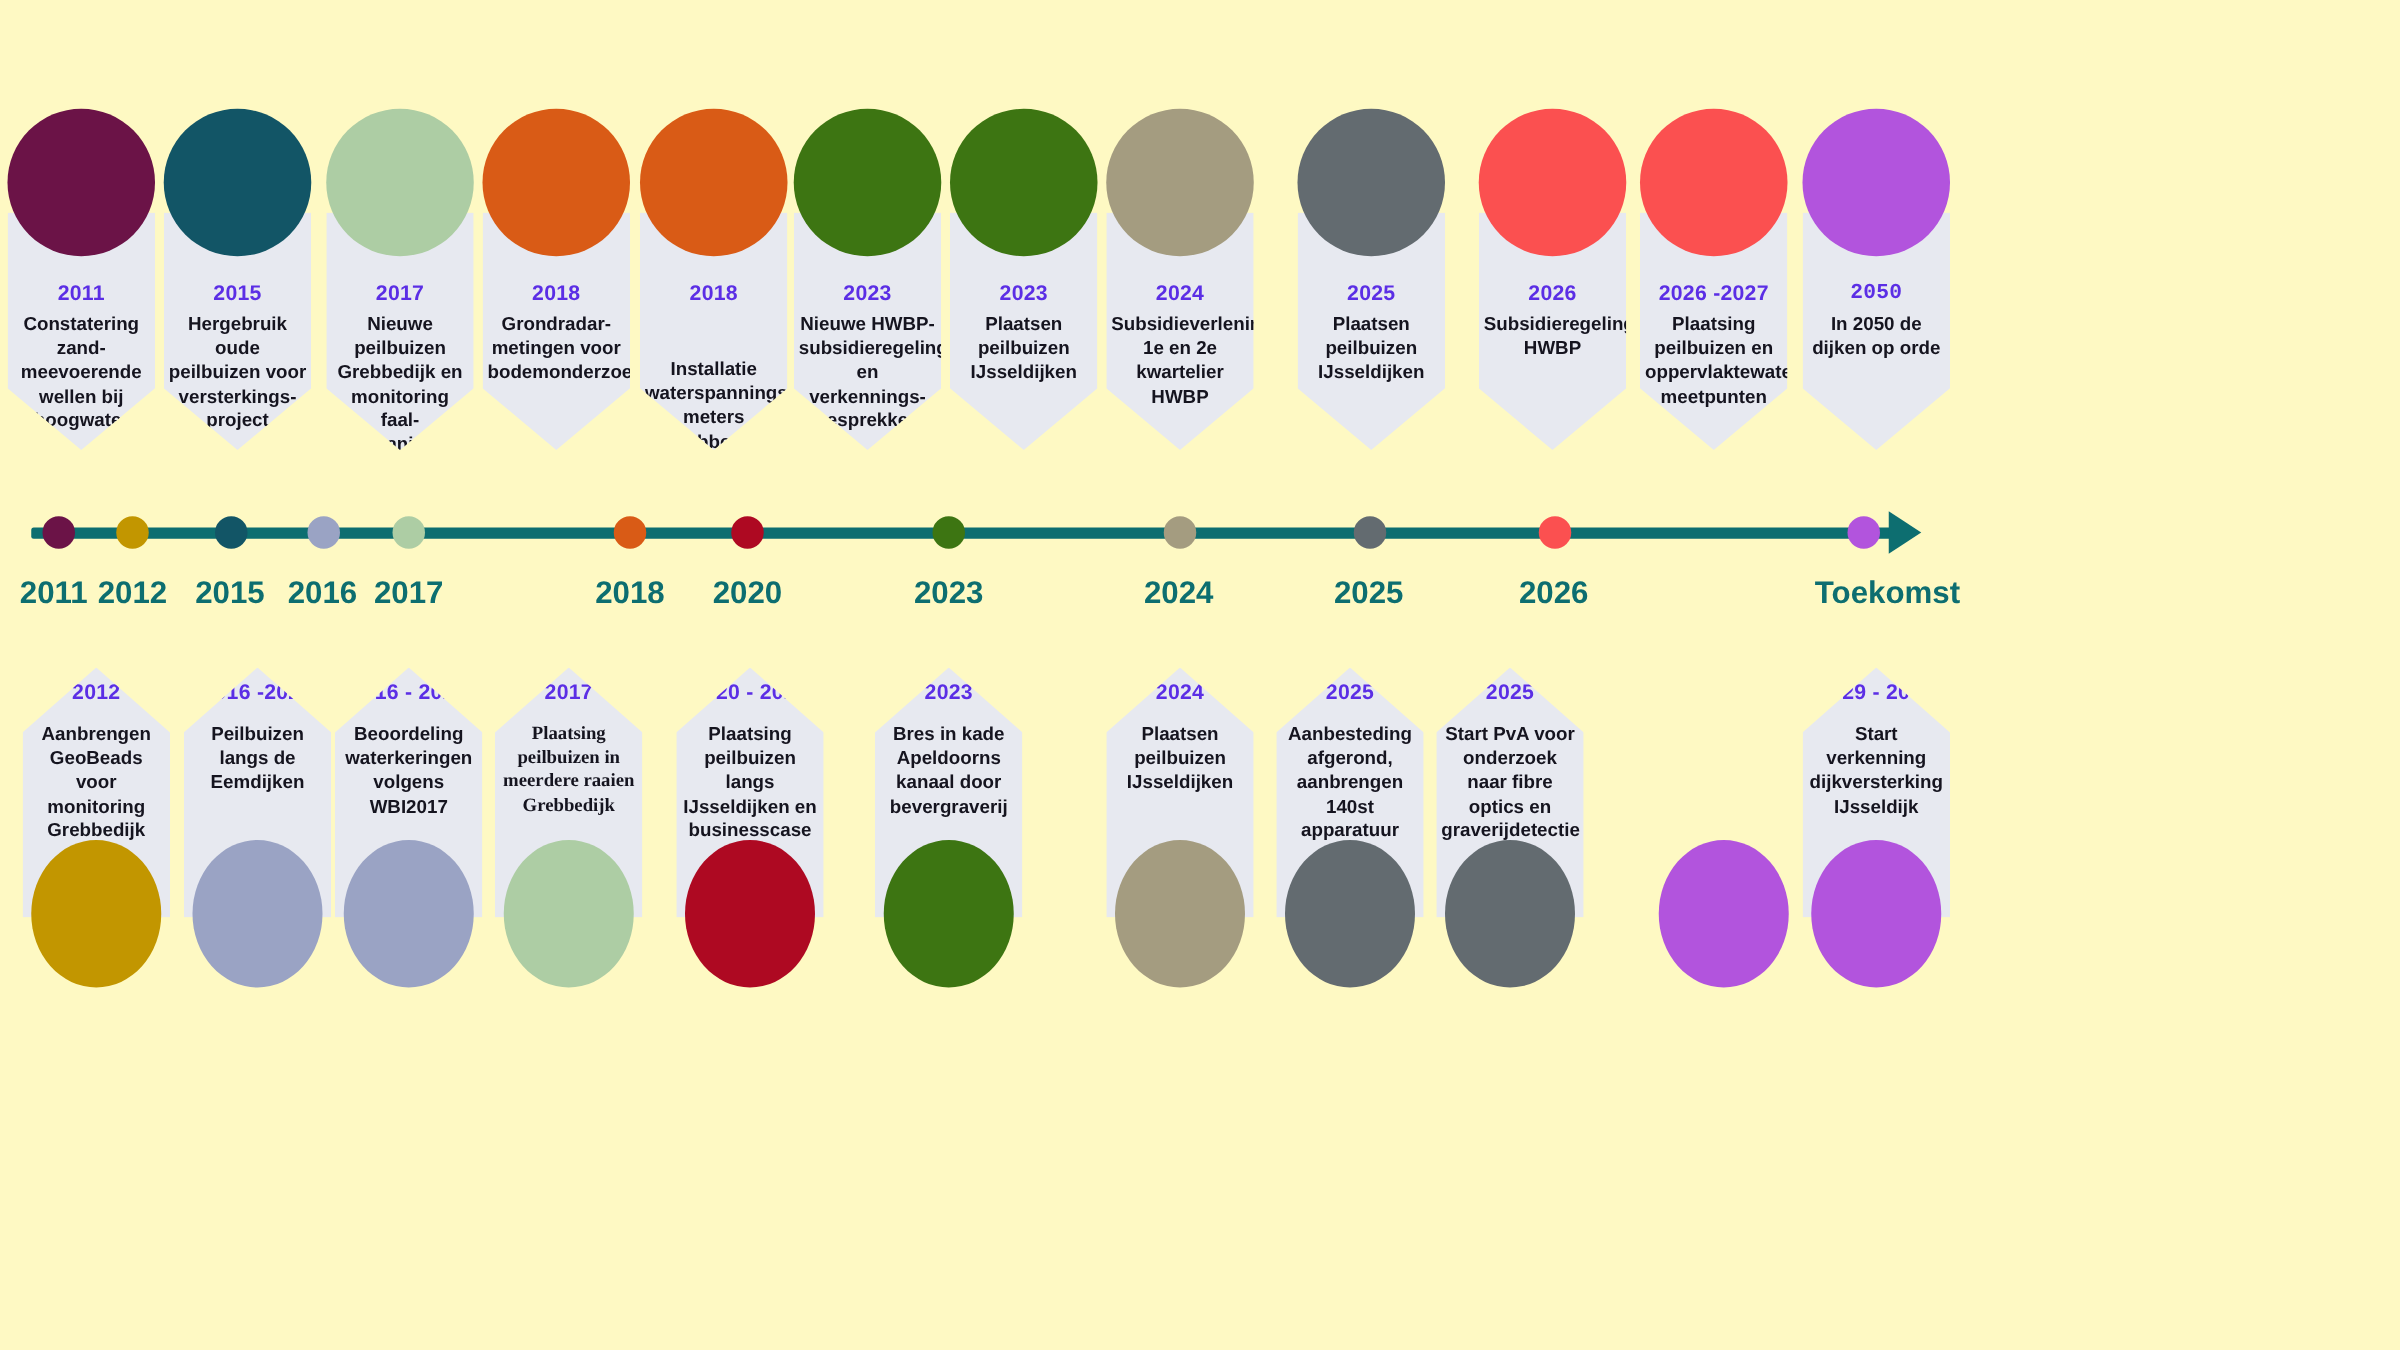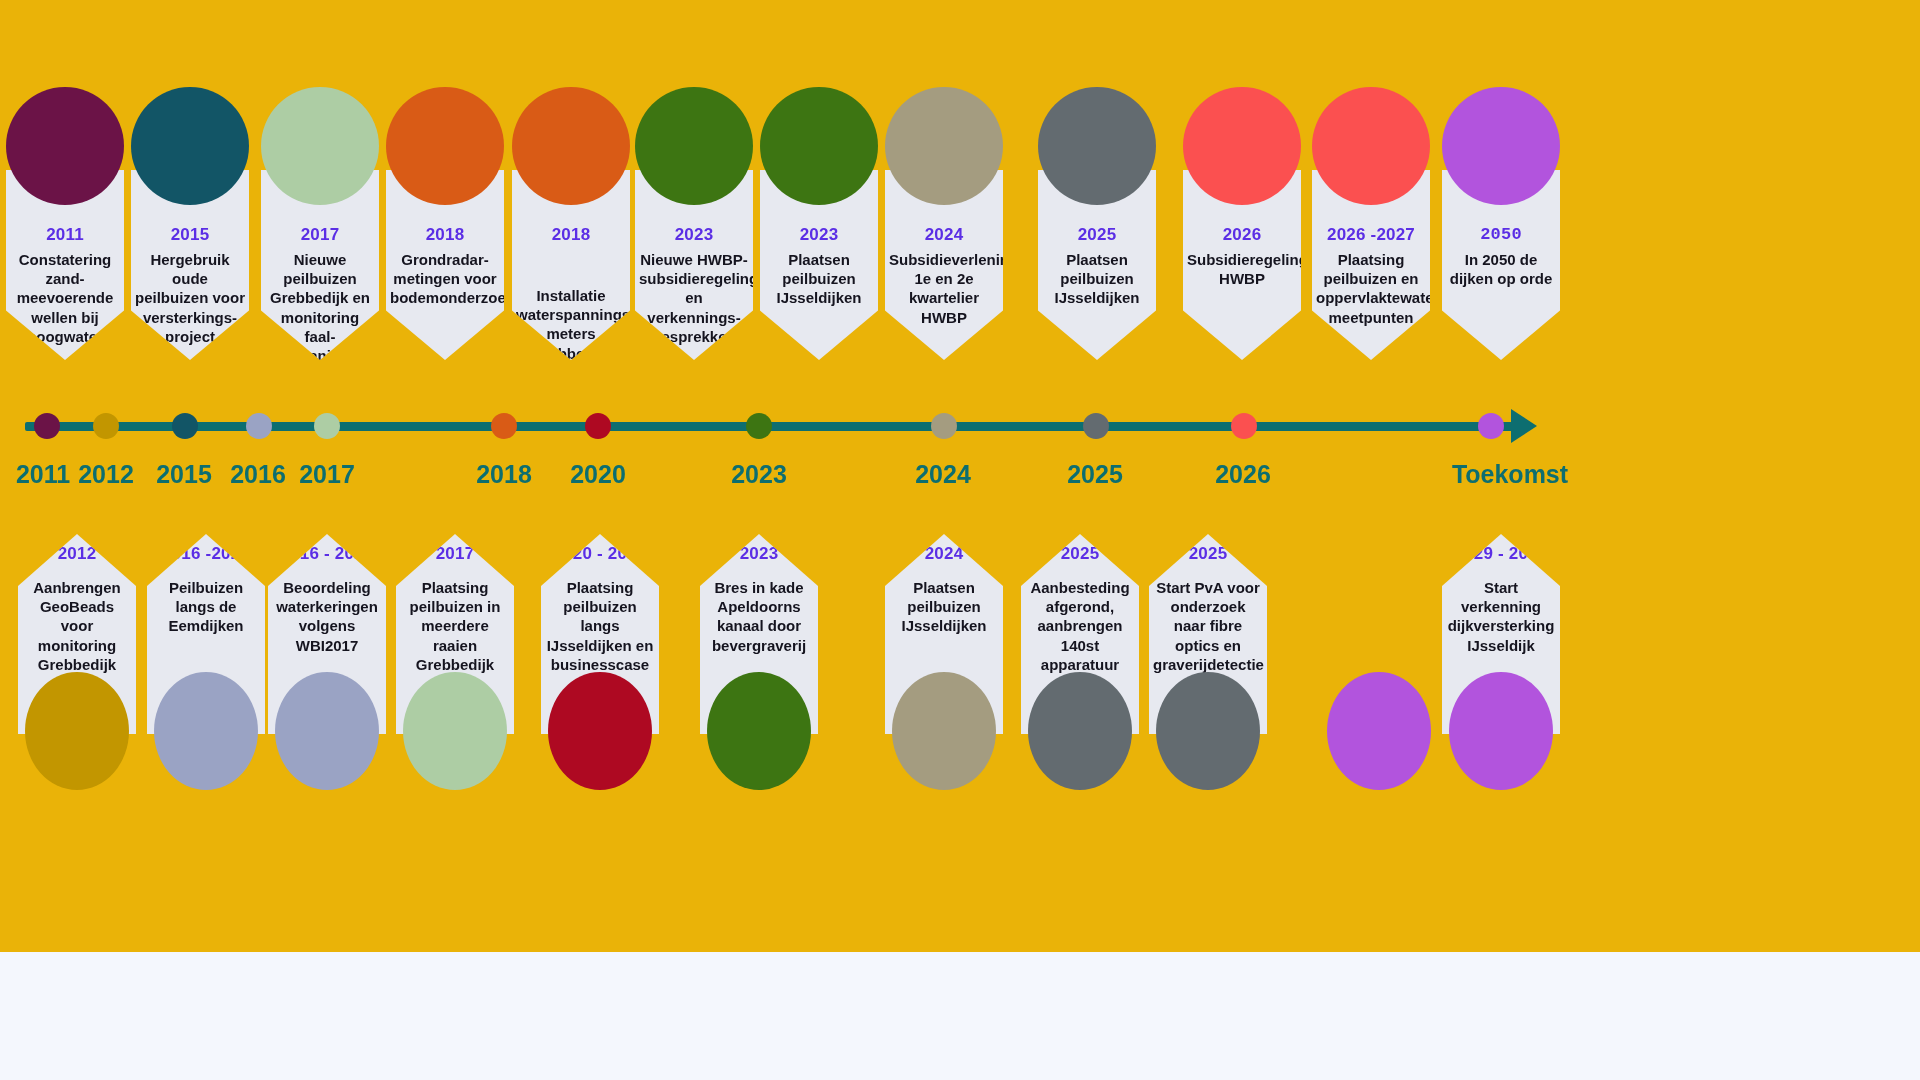--- a/index.html
+++ b/index.html
@@ -6,22 +6,22 @@
   html, body {
     width: 1920px;
     height: 1080px;
     background: #f4f7fd;
     font-family: "Liberation Sans", sans-serif;
     overflow: hidden;
   }
   #stage {
     position: relative;
     width: 1920px;
-    height: 952px;
-    background: #eab308;
+    height: 1080px;
+    background: #fef9c3;
   }
 
   
   .card {
     position: absolute;
     background: #e7e9f0;
     overflow: visible;
   }
   
   .card.top {
@@ -189,21 +189,21 @@
       <div class="desc" style="top: 44px;">Peilbuizen langs de Eemdijken</div>
     </div>
     <div class="circle" style="left: 154px; top: 672px; width: 104px; height: 118px; background: rgb(154, 163, 196); z-index: 2;"></div>
     <div class="card bottom" style="left: 268px; top: 534px; width: 118px; height: 200px; z-index: 1;">
       <div class="year" style="top: 10px;">2016 - 2023</div>
       <div class="desc" style="top: 44px;">Beoordeling waterkeringen volgens WBI2017</div>
     </div>
     <div class="circle" style="left: 275px; top: 672px; width: 104px; height: 118px; background: rgb(154, 163, 196); z-index: 2;"></div>
     <div class="card bottom" style="left: 396px; top: 534px; width: 118px; height: 200px; z-index: 1;">
       <div class="year" style="top: 10px;">2017</div>
-      <div class="desc" style="top: 44px;">Plaatsing peilbuizen in meerdere raaien Grebbedijk</div>
+      <div class="desc" style="top: 44px; font-family: Liberation Serif, serif;">Plaatsing peilbuizen in meerdere raaien Grebbedijk</div>
     </div>
     <div class="circle" style="left: 403px; top: 672px; width: 104px; height: 118px; background: rgb(173, 205, 164); z-index: 2;"></div>
     <div class="card bottom" style="left: 541px; top: 534px; width: 118px; height: 200px; z-index: 1;">
       <div class="year" style="top: 10px;">2020 - 2021</div>
       <div class="desc" style="top: 44px;">Plaatsing peilbuizen langs IJsseldijken en businesscase</div>
     </div>
     <div class="circle" style="left: 548px; top: 672px; width: 104px; height: 118px; background: rgb(174, 9, 34); z-index: 2;"></div>
     <div class="card bottom" style="left: 700px; top: 534px; width: 118px; height: 200px; z-index: 1;">
       <div class="year" style="top: 10px;">2023</div>
       <div class="desc" style="top: 44px;">Bres in kade Apeldoorns kanaal door bevergraverij</div>

